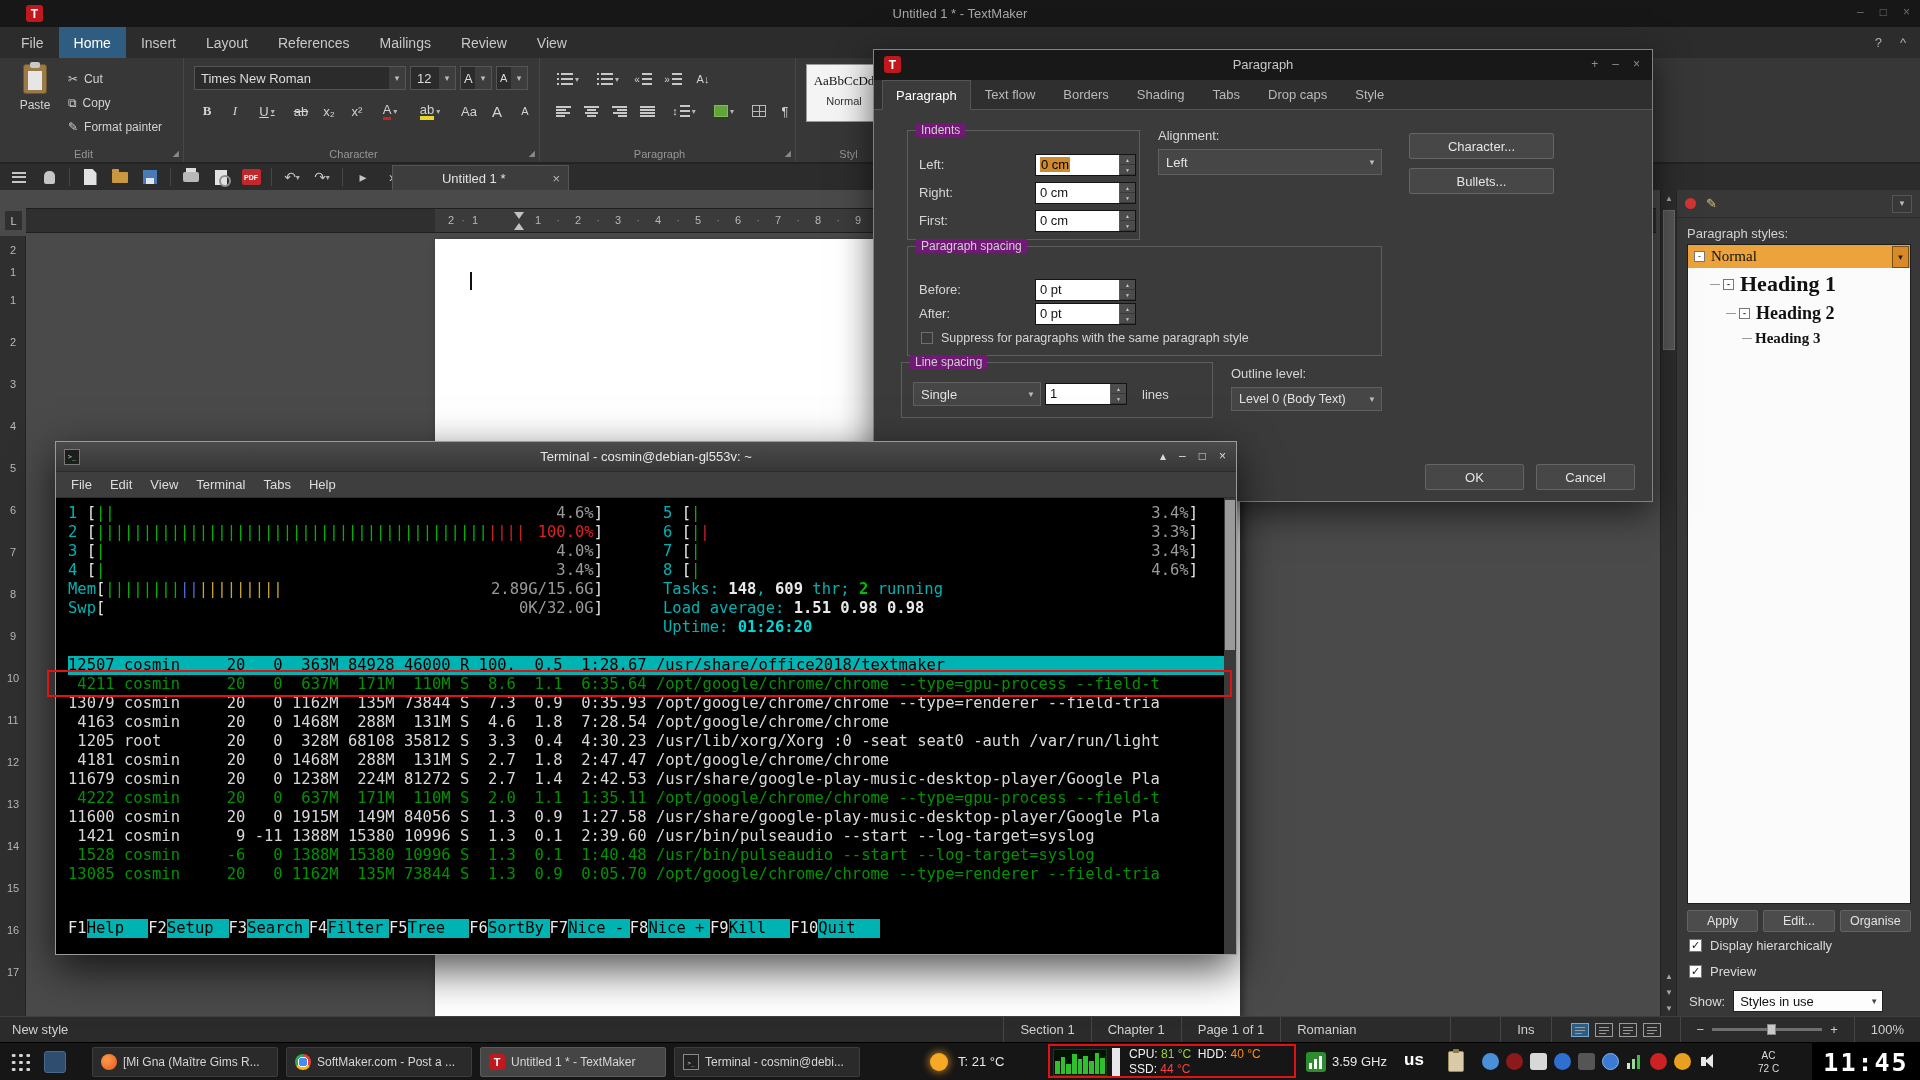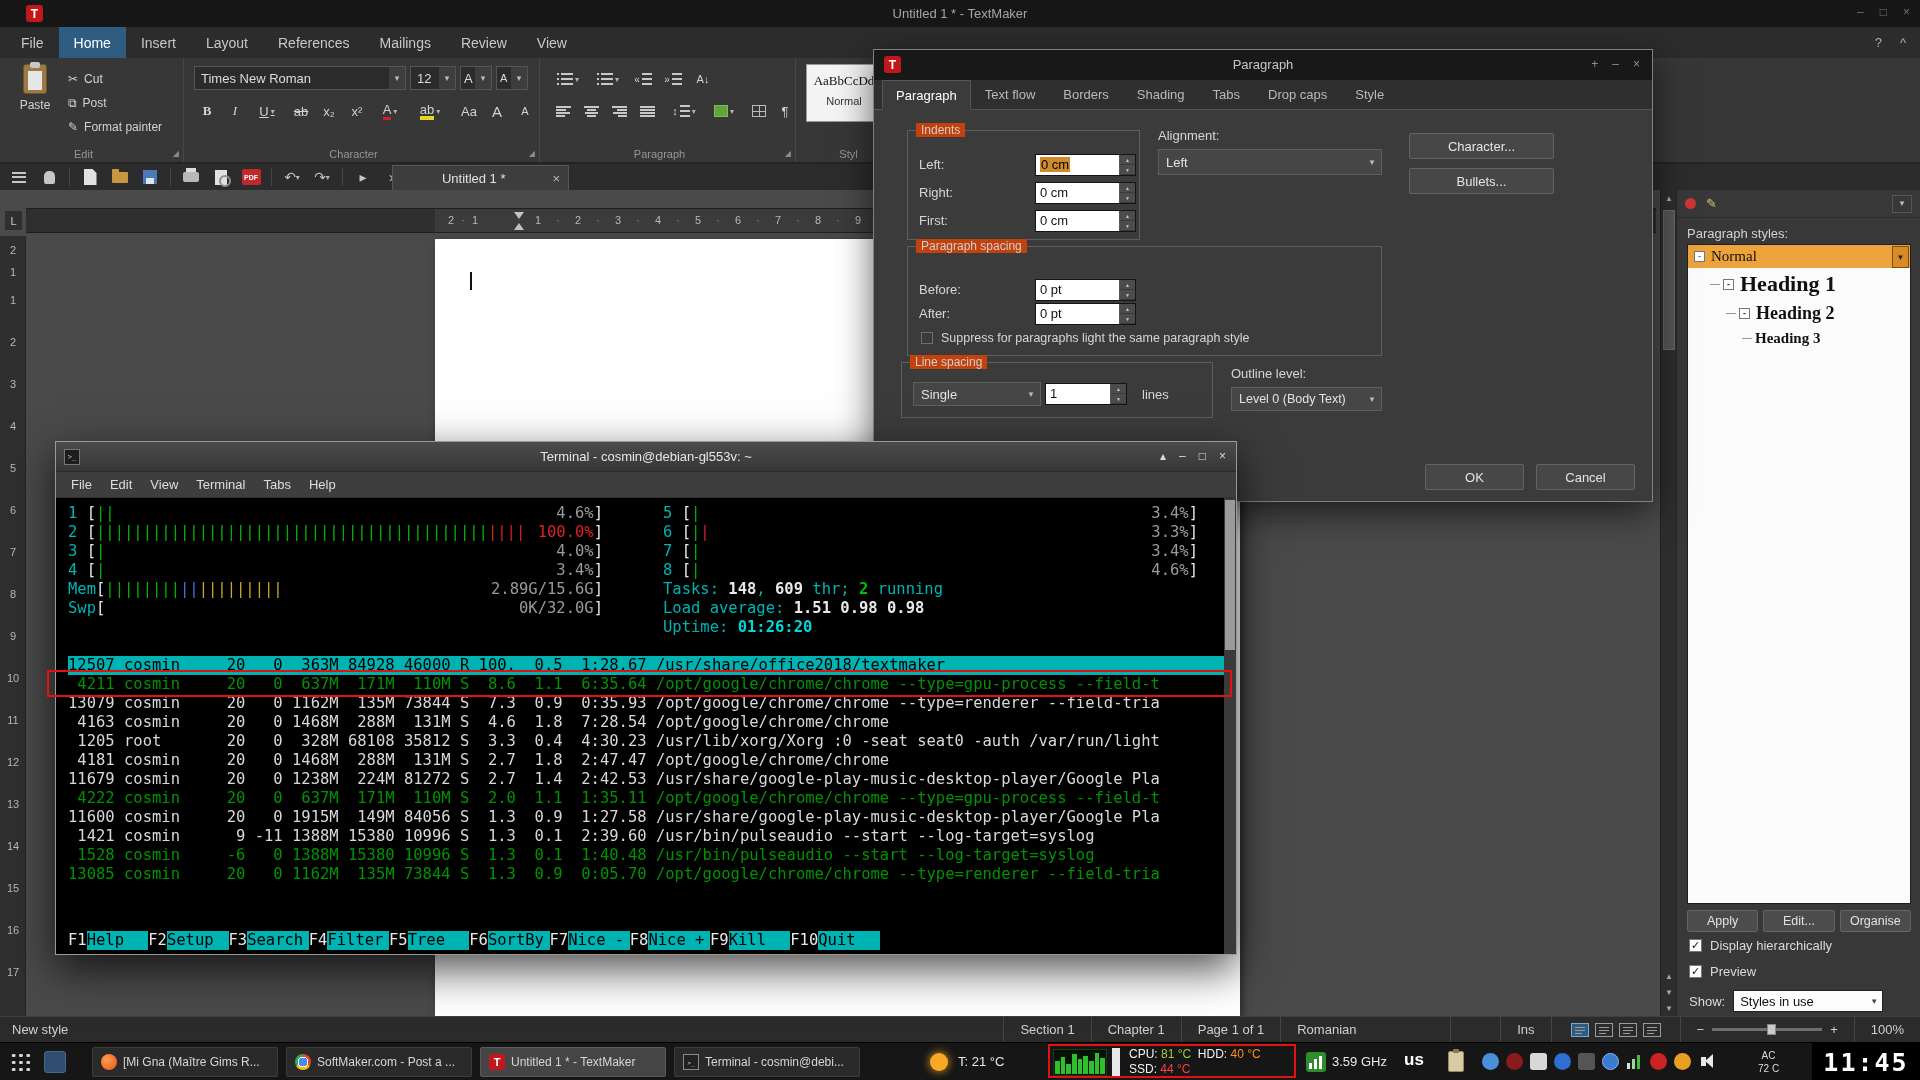--- a/index.html
+++ b/index.html
@@ -128,21 +128,21 @@
 .dlg{position:absolute;left:873px;top:49px;width:780px;height:453px;background:#3b3b3b;border:1px solid #828282;box-shadow:0 10px 34px rgba(0,0,0,.6);z-index:20}
 .dlg-tb{position:relative;height:30px;background:#181818}
 .dlg-title{position:absolute;left:0;right:0;top:7px;text-align:center;color:#c6c6c6;font-size:13px}
 .dlg-logo{position:absolute;left:10px;top:6px}
 .dlg-wbtns{position:absolute;right:12px;top:7px;display:flex;gap:14px;color:#8f8f8f;font-size:12px}
 .dlg-tabs{height:30px;background:#2f2f2f;display:flex;align-items:stretch;padding-left:8px;border-bottom:1px solid #555}
 .dtab{padding:0 13px;display:flex;align-items:center;color:#b9b9b9;font-size:13px;border:1px solid transparent}
 .dtab.active{background:#3b3b3b;color:#fff;border-color:#555 #555 #3b3b3b #555;margin-bottom:-1px}
 .dlg-body{position:relative;height:391px}
 .gbox{position:absolute;border:1px solid #5e5e5e}
-.gleg{position:absolute;top:-8px;left:8px;background:#c2410c;padding:0 5px;font-size:12px;color:#cfcfcf}
+.gleg{position:absolute;top:-8px;left:8px;background:#701a75;padding:0 5px;font-size:12px;color:#cfcfcf}
 .dlabel{position:absolute;font-size:13px;color:#d6d6d6;white-space:nowrap}
 .sfield{position:absolute;height:22px;background:#fff;border:1px solid #141414;display:flex;align-items:stretch}
 .sfield .txt{flex:1;padding:2px 4px;font-size:13px;color:#111;white-space:nowrap}
 .sfield .sel{background:#cf8a2d;color:#000;padding:0 1px}
 .spin{width:16px;display:flex;flex-direction:column;border-left:1px solid #555}
 .spin span{flex:1;background:#4c4c4c;color:#c9c9c9;font-size:5px;display:flex;align-items:center;justify-content:center;border-bottom:1px solid #3a3a3a}
 .ddark{position:absolute;background:#464646;border:1px solid #5f5f5f;height:26px;display:flex;align-items:center;color:#e2e2e2;font-size:13px}
 .ddark .dv{flex:1;padding:0 7px;white-space:nowrap;overflow:hidden}
 .ddark .da{width:18px;color:#bbb;font-size:8px;text-align:center}
 .dbtn{position:absolute;background:#474747;border:1px solid #646464;color:#e4e4e4;font-size:13px;display:flex;align-items:center;justify-content:center;border-radius:2px}
@@ -171,21 +171,21 @@
 .mval{color:#9a9a9a}
 .tcell{white-space:pre}
 .tc{color:#00b3b3}.tw{color:#e8e8e8;font-weight:bold}.tg{color:#00c000;font-weight:bold}.tu{color:#00d8d8;font-weight:bold}
 .blankline{height:19px}
 .htable{margin-right:2px}
 .hhead{white-space:pre;background:#00b100;color:#000}
 .hh-s{background:#004400;color:#fff}
 .hrow{white-space:pre;color:#d8d8d8}
 .hrow.dim{color:#009300}
 .hrow.selected{background:#00b3b3;color:#000}
-.fkeys{position:absolute;left:12px;right:14px;bottom:4px;height:19px;display:flex;white-space:pre;overflow:hidden}
+.fkeys{position:absolute;left:12px;right:14px;bottom:16px;height:19px;display:flex;white-space:pre;overflow:hidden}
 .fk{color:#e8e8e8}
 .fv{background:#00b3b3;color:#000;display:inline-block;min-width:6.6ch;padding-right:4px}
 
 
 .taskbar{position:absolute;left:0;top:1042px;width:1920px;height:38px;background:#161616;border-top:1px solid #000;z-index:40}
 .tb-start{position:absolute;left:10px;top:9px;width:22px;height:20px;background:radial-gradient(#d8d8d8 1.6px,transparent 2px) 0 0/7.3px 7px}
 .tb-files{position:absolute;left:44px;top:8px;width:22px;height:22px;background:#2f4d6e;border:1px solid #47698f;border-radius:3px}
 .tb-btn{position:absolute;top:4px;height:30px;width:186px;background:#2a2a2a;border:1px solid #3c3c3c;border-radius:2px;display:flex;align-items:center;padding:0 8px;gap:6px}
 .tb-btn.active{background:#454545;border-color:#5a5a5a}
 .tb-btn .lbl{color:#d6d6d6;font-size:12px;white-space:nowrap;overflow:hidden;text-overflow:ellipsis}
@@ -321,21 +321,21 @@
       <div style="position:absolute;left:10px;top:6px;width:50px;text-align:center">
         <div class="ic-paste" style="margin:0 auto"></div>
         <div style="color:#d2d2d2;font-size:12px;margin-top:4px">Paste</div>
       </div>
       <div class="rsmall" style="left:68px;top:10px">
         <span>✂</span>
           <span>Cut</span>
       </div>
       <div class="rsmall" style="left:68px;top:34px">
         <span>⧉</span>
-          <span>Post</span>
+          <span>Copy</span>
       </div>
       <div class="rsmall" style="left:68px;top:58px">
         <span>✎</span>
           <span>Format painter</span>
       </div>
       <div class="glabel">Edit</div>
       <div class="glauncher">◢</div>
     </div>
 
     <div class="rgroup" style="left:184px;width:356px">
@@ -630,21 +630,21 @@
       <span class="dlabel" style="left:45px;top:196px">After:</span>
       <div class="sfield" style="left:161px;top:193px;width:101px">
         <span class="txt">0 pt</span>
         <span class="spin">
             <span>▲</span>
             <span>▼</span>
           </span>
       </div>
       <div class="dcheck" style="left:47px;top:221px">
         <span class="dcb"></span>
-        <span>Suppress for paragraphs light the same paragraph style</span>
+        <span>Suppress for paragraphs with the same paragraph style</span>
       </div>
 
       <div class="gbox" style="left:27px;top:252px;width:312px;height:56px">
         <span class="gleg">Line spacing</span>
       </div>
       <div class="ddark" style="left:39px;top:272px;width:128px;height:24px">
         <span class="dv">Single</span>
           <span class="da">▼</span>
       </div>
       <div class="sfield" style="left:171px;top:273px;width:82px">

